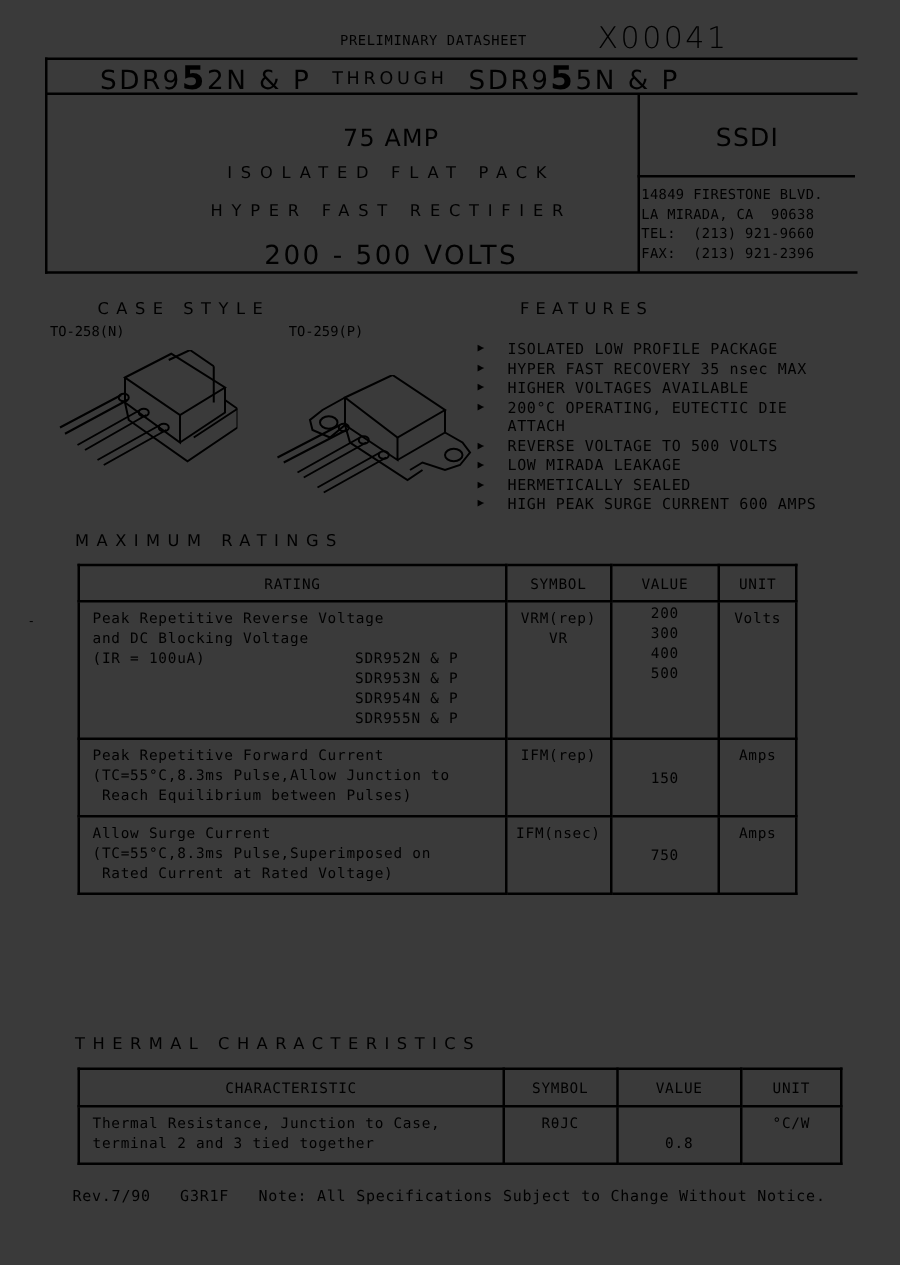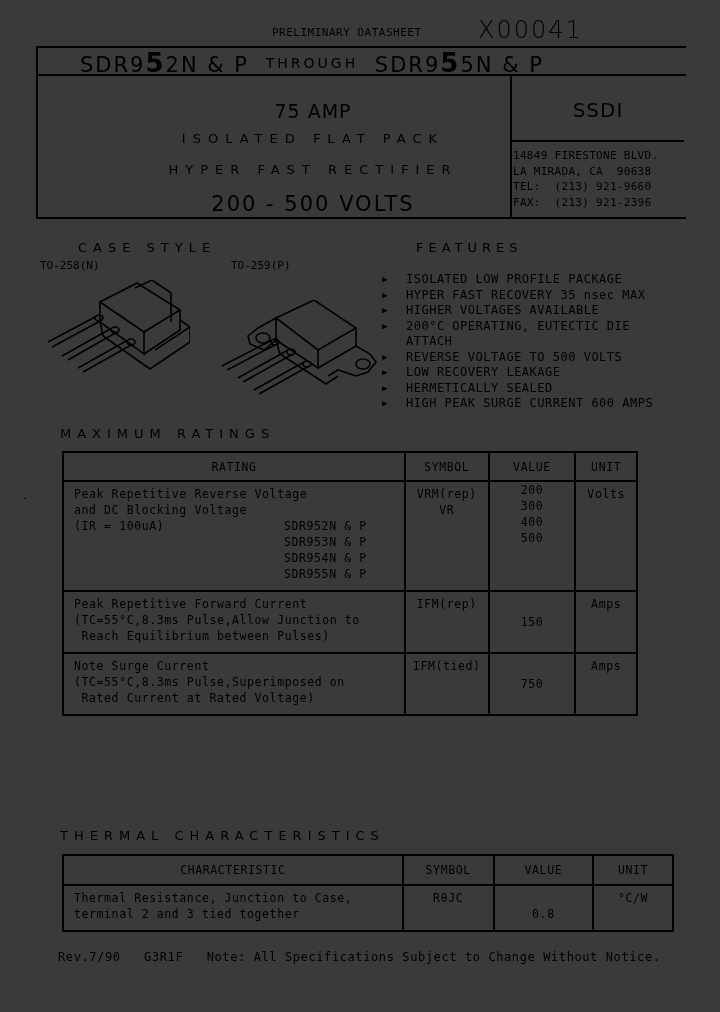--- a/index.html
+++ b/index.html
@@ -144,21 +144,21 @@
   <li>
       <span class="b">▶</span>
       <span class="t" style="width:260px">200°C OPERATING, EUTECTIC DIE ATTACH</span>
     </li>
   <li>
       <span class="b">▶</span>
       <span class="t">REVERSE VOLTAGE TO 500 VOLTS</span>
     </li>
   <li>
       <span class="b">▶</span>
-      <span class="t">LOW RECOVERY LEAKAGE</span>
+      <span class="t">LOW MIRADA LEAKAGE</span>
     </li>
   <li>
       <span class="b">▶</span>
       <span class="t">HERMETICALLY SEALED</span>
     </li>
   <li>
       <span class="b">▶</span>
       <span class="t">HIGH PEAK SURGE CURRENT 600 AMPS</span>
     </li>
 </ul>
@@ -217,25 +217,25 @@
       <div>Peak Repetitive Forward Current</div>
       <div>(TC=55°C,8.3ms Pulse,Allow Junction to</div>
       <div style="white-space:pre"> Reach Equilibrium between Pulses)</div>
     </td>
     <td class="c-sym">IFM(rep)</td>
     <td class="c-val" style="vertical-align:middle">150</td>
     <td class="c-unit">Amps</td>
   </tr>
   <tr style="height:62px">
     <td class="c-rating">
-      <div>Note Surge Current</div>
+      <div>Allow Surge Current</div>
       <div>(TC=55°C,8.3ms Pulse,Superimposed on</div>
       <div style="white-space:pre"> Rated Current at Rated Voltage)</div>
     </td>
-    <td class="c-sym">IFM(tied)</td>
+    <td class="c-sym">IFM(nsec)</td>
     <td class="c-val" style="vertical-align:middle">750</td>
     <td class="c-unit">Amps</td>
   </tr>
 </tbody>
   </table>
 
 <div id="th-title" class="abs sec-title">THERMAL CHARACTERISTICS</div>
 <table id="tbl-th" class="spec">
   <colgroup>
       <col style="width:341px">

